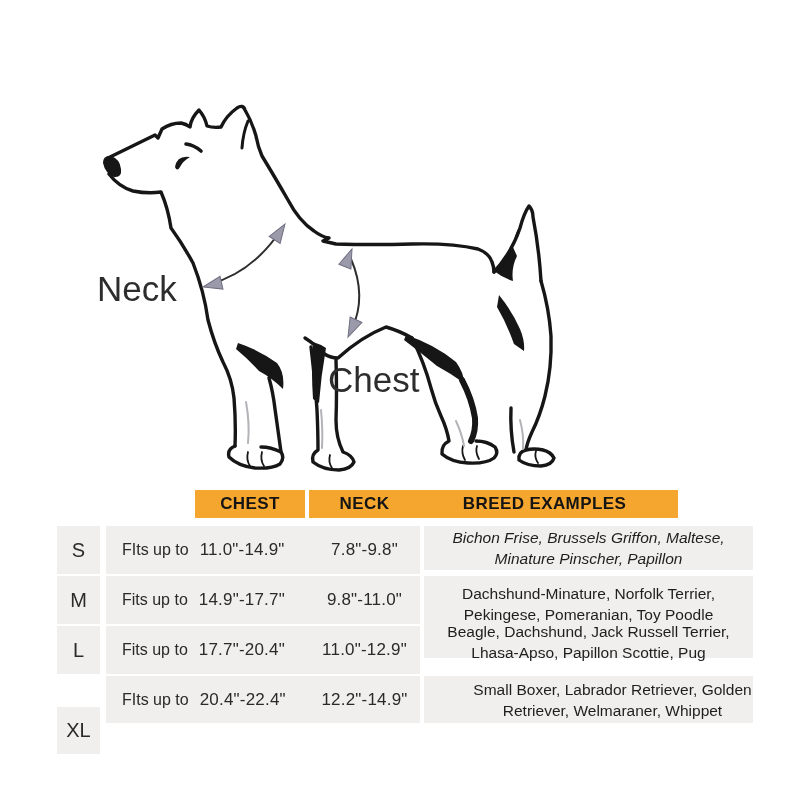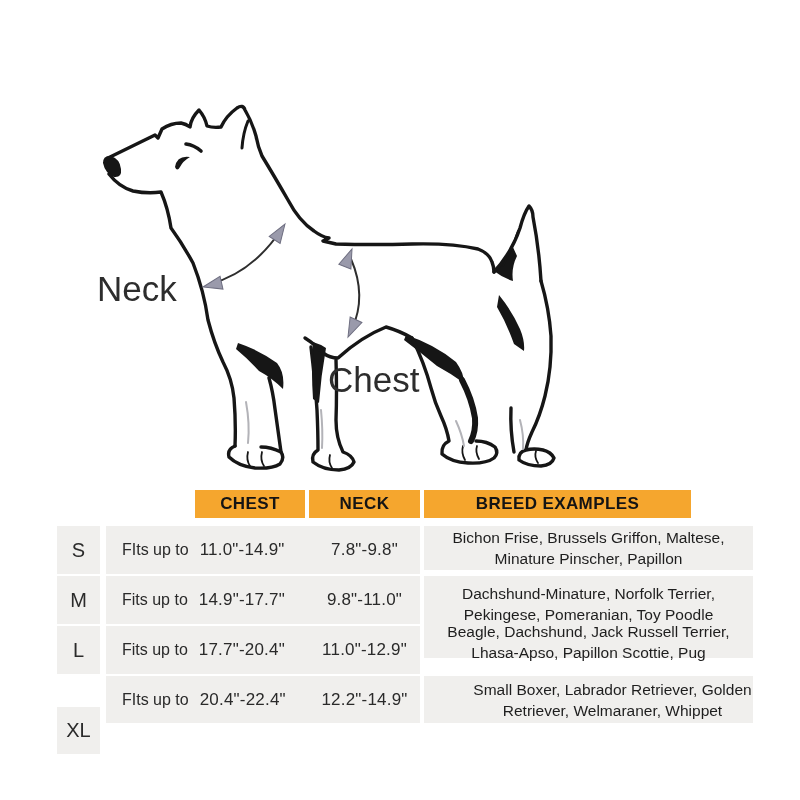--- a/index.html
+++ b/index.html
@@ -110,30 +110,30 @@
     </g>
 
     <text x="97" y="301" font-size="35" fill="#2d2d2d">Neck</text>
     <text x="328" y="392" font-size="35" fill="#2d2d2d">Chest</text>
   </svg>
 
   
   
   <div class="hc" style="left:195px;width:110px;">CHEST</div>
   <div class="hc" style="left:309px;width:111px;">NECK</div>
-  <div class="hc" style="left:424px;width:267px;">BREED EXAMPLES</div>
+  <div class="hc" style="left:411px;width:267px;">BREED EXAMPLES</div>
 
   
   <div class="c col-size" style="top:526px;height:48px;">S</div>
   <div class="c col-chest" style="top:526px;height:48px;">
     <span class="fits">FIts up to</span>
     <span class="range">11.0"-14.9"</span>
   </div>
   <div class="c col-neck" style="top:526px;height:48px;">7.8"-9.8"</div>
-  <div class="c col-breeds" style="top:526px;height:44px;">
+  <div class="c col-breeds" style="top:526px;height:44px;font-style:italic;">
     <span>Bichon Frise, Brussels Griffon, Maltese,</span>
     <span>Minature Pinscher, Papillon</span>
   </div>
 
   
   <div class="c col-size" style="top:576px;height:48px;">M</div>
   <div class="c col-chest" style="top:576px;height:48px;">
     <span class="fits">Fits up to</span>
     <span class="range">14.9"-17.7"</span>
   </div>

